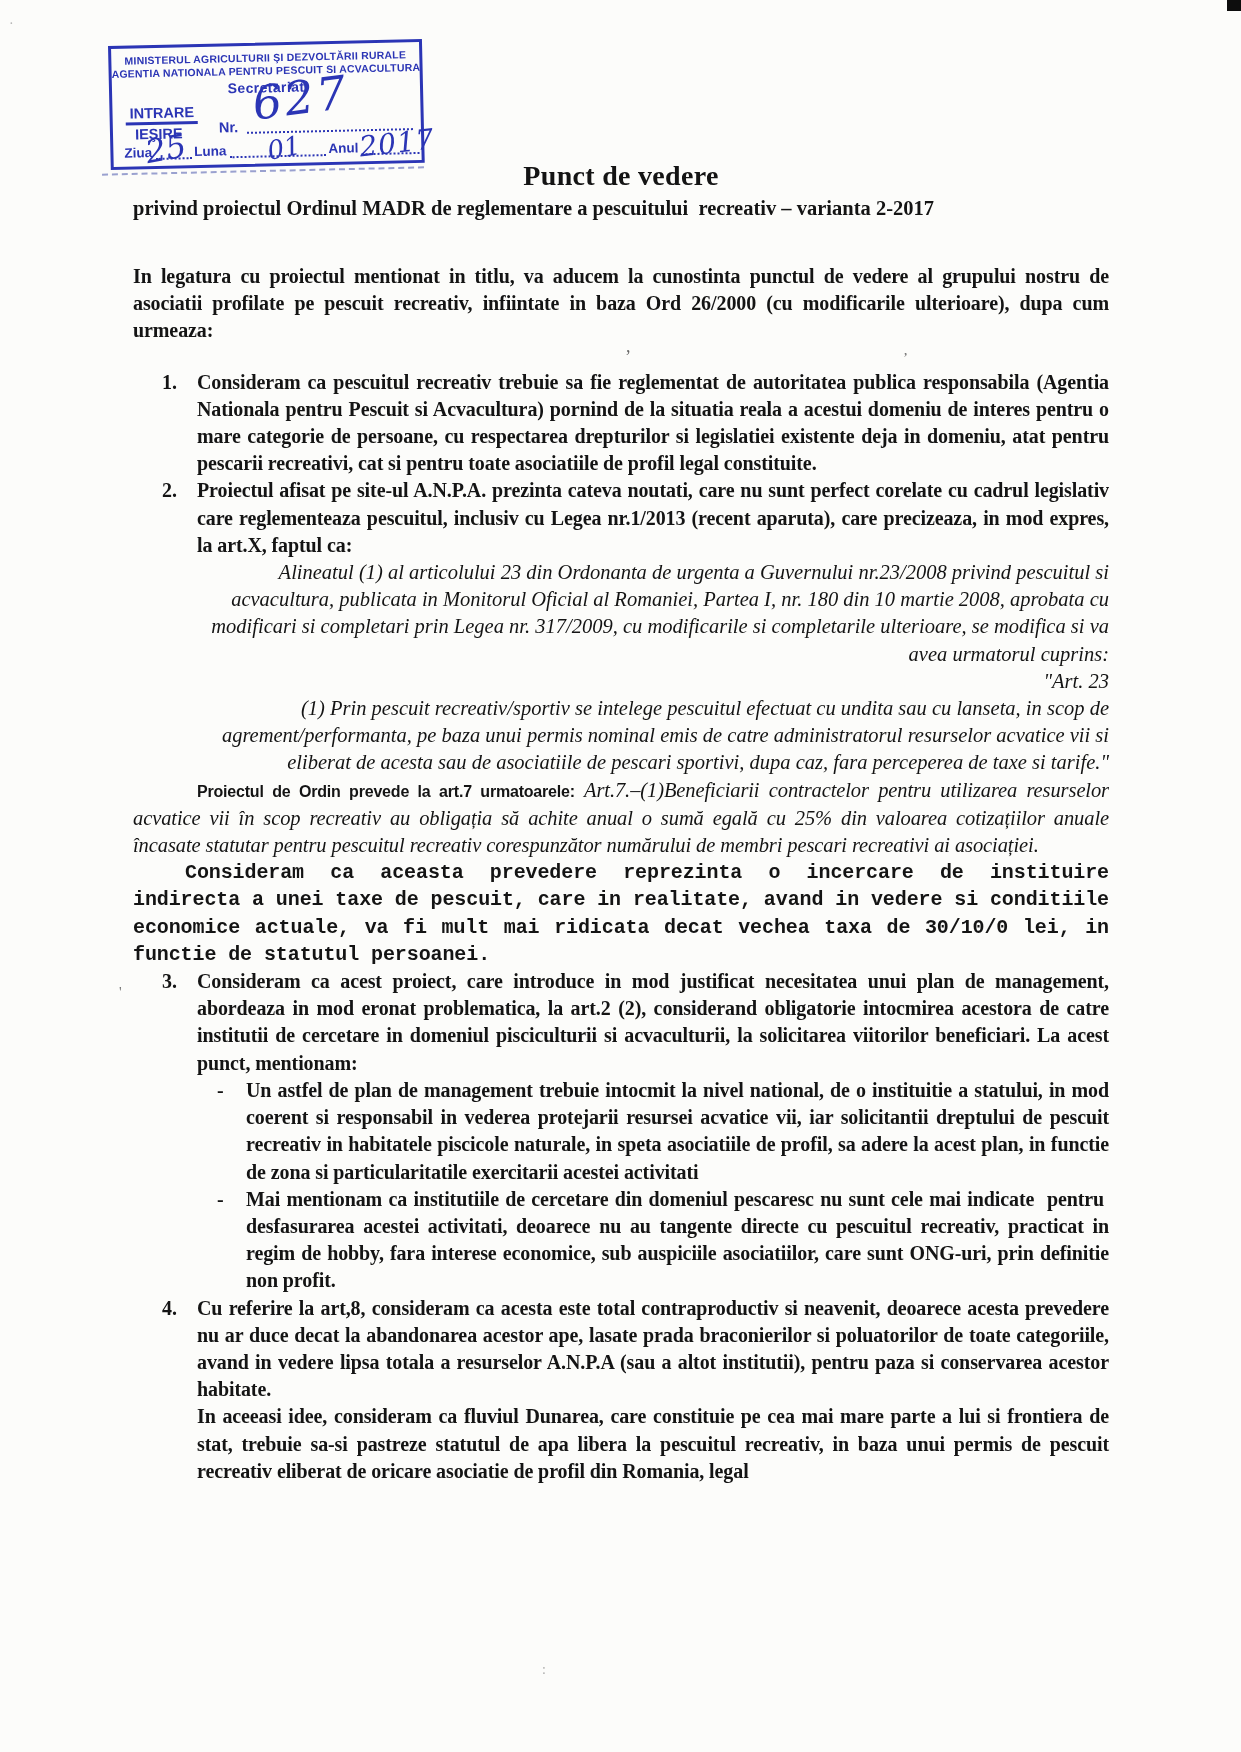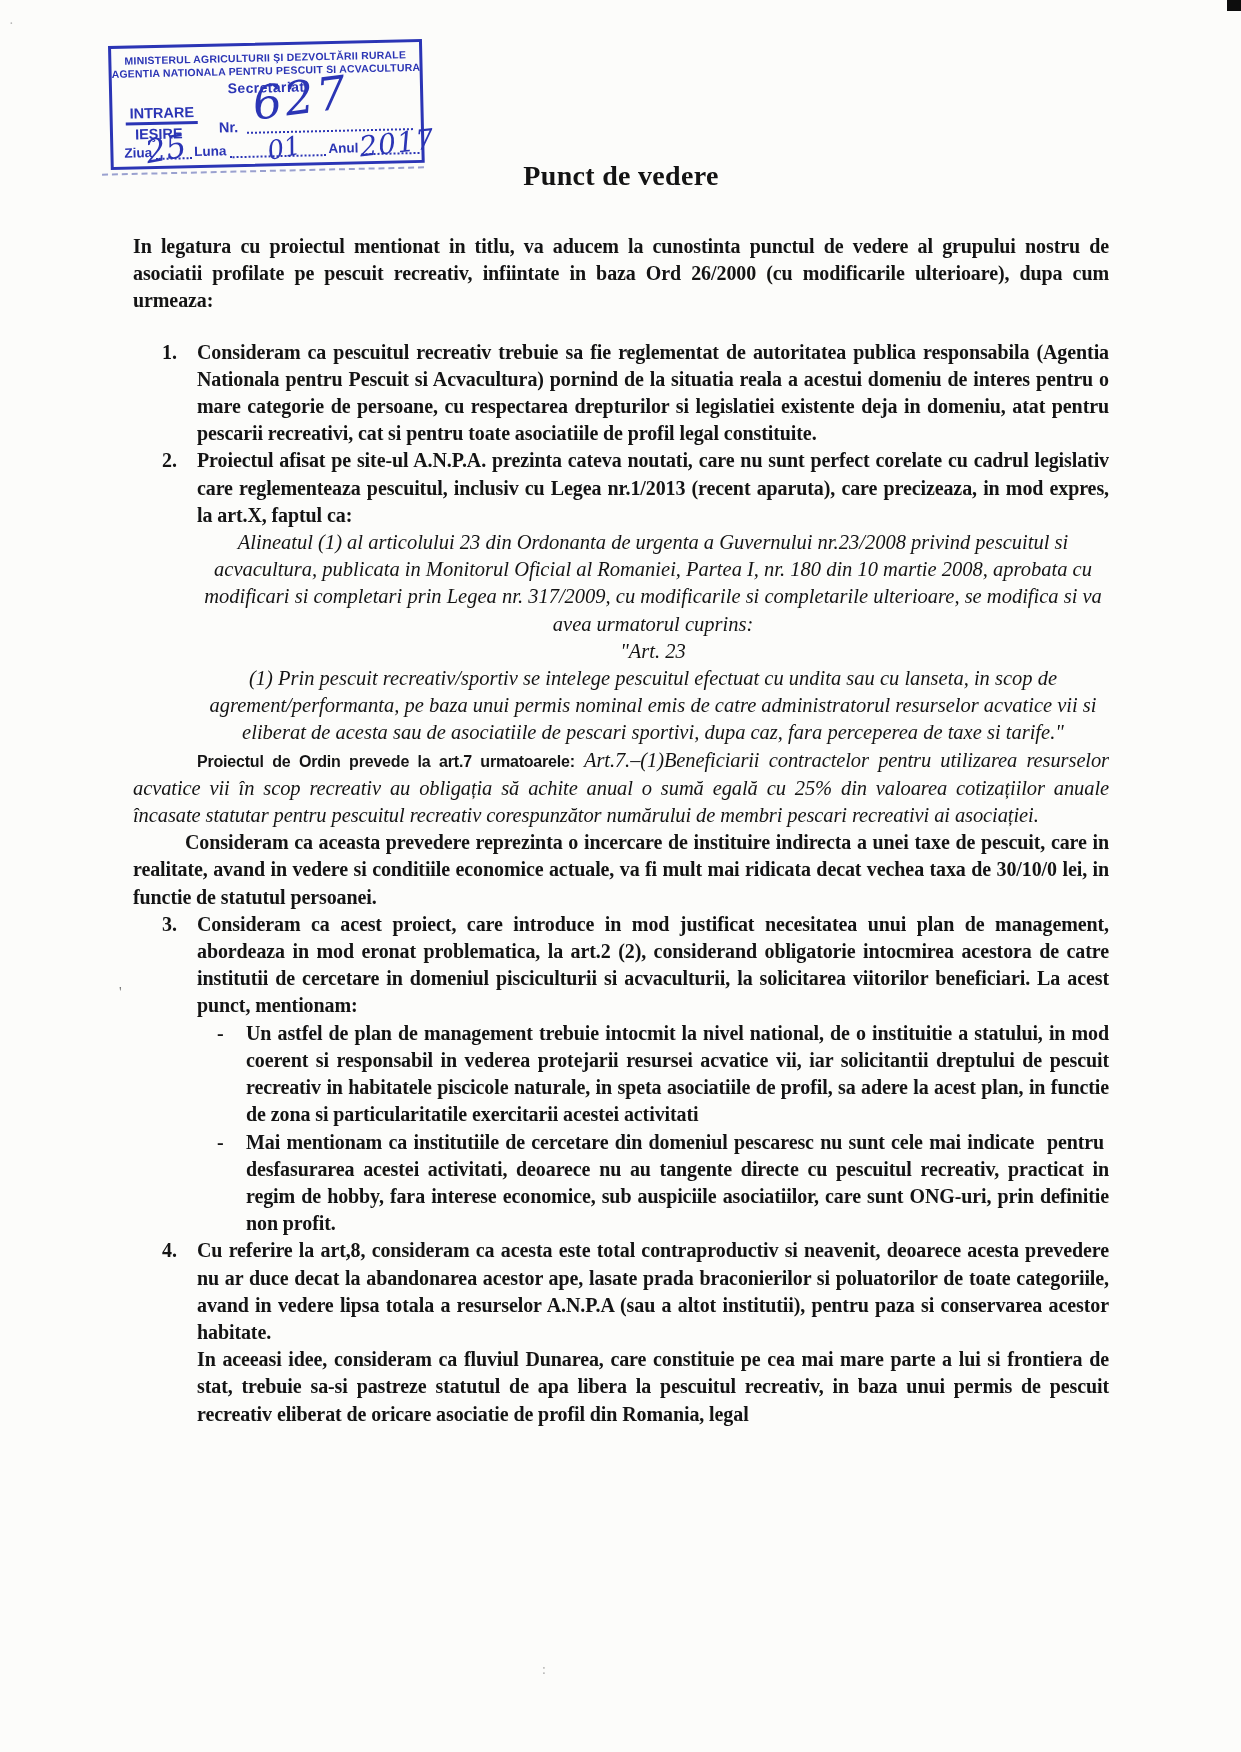--- a/index.html
+++ b/index.html
@@ -35,26 +35,26 @@
   
   .content{position:absolute;left:133px;top:160px;width:976px;}
   .doc-title{font-size:28px;font-weight:700;text-align:center;margin:0 0 3px;letter-spacing:.3px;}
   .subtitle{font-size:20.5px;font-weight:700;margin:0;line-height:27px;text-align:left;}
   .para{font-size:20px;font-weight:700;line-height:27.2px;text-align:justify;margin:0;letter-spacing:-.1px;}
   .intro{margin-top:41px;}
   .item{position:relative;padding-left:64px;font-size:20px;font-weight:700;line-height:27.2px;text-align:justify;letter-spacing:-.1px;}
   .mt-list{margin-top:24px;}
   .num{position:absolute;left:29px;top:0;}
   .jtext{margin:0;}
-  .quote{margin:0 0 0 64px;font-style:italic;font-weight:400;font-size:20.5px;line-height:27.2px;text-align:center;}
+  .quote{margin:0 0 0 64px;font-style:italic;font-weight:400;font-size:20.5px;line-height:27.2px;text-align:right;}
   .quote p{margin:0;}
   .ordin{margin:0;text-indent:64px;}
   .ordin-lead{font-family:"Liberation Sans",sans-serif;font-weight:700;font-style:normal;font-size:16px;letter-spacing:-.2px;}
   .ordin-quote{font-style:italic;font-weight:400;font-size:20.5px;}
-  .taxa{text-indent:52px;}
+  .taxa{text-indent:52px;font-family:Liberation Mono, monospace;}
   .sub{position:relative;padding-left:49px;}
   .dash{position:absolute;left:20px;top:0;}
 
   
   .art{position:absolute;font-family:"Liberation Serif",serif;color:#4a4a4a;}
   .art1{left:626px;top:336px;font-size:18px;opacity:.85;}
   .art2{left:903px;top:350px;font-size:15px;opacity:.8;}
   .art3{left:119px;top:984px;font-size:15px;opacity:.75;}
   .art4{left:542px;top:1662px;font-size:14px;opacity:.45;}
   .art5{left:9px;top:16px;font-size:14px;color:#b5b5b5;}
@@ -84,20 +84,21 @@
       <span class="leader lead-anul"></span>
     </div>
     <span class="hw hw-ziua">25</span>
     <span class="hw hw-luna">01</span>
     <span class="hw hw-anul">2017</span>
   </div>
   <div class="stamp-underline"></div>
 
   <div class="content">
     <h1 class="doc-title">Punct de vedere</h1>
+    <p class="subtitle">privind proiectul Ordinul MADR de reglementare a pescuitului&nbsp; recreativ – varianta 2-2017</p>
 
     <p class="para intro">In legatura cu proiectul mentionat in titlu, va aducem la cunostinta punctul de vedere al grupului nostru de asociatii profilate pe pescuit recreativ, infiintate in baza Ord 26/2000 (cu modificarile ulterioare), dupa cum urmeaza:</p>
 
     <div class="item mt-list">
       <span class="num">1.</span>
       <div class="item-body">Consideram ca pescuitul recreativ trebuie sa fie reglementat de autoritatea publica responsabila (Agentia Nationala pentru Pescuit si Acvacultura) pornind de la situatia reala a acestui domeniu de interes pentru o mare categorie de persoane, cu respectarea drepturilor si legislatiei existente deja in domeniu, atat pentru pescarii recreativi, cat si pentru toate asociatiile de profil legal constituite.</div>
     </div>
 
     <div class="item">
       <span class="num">2.</span>

